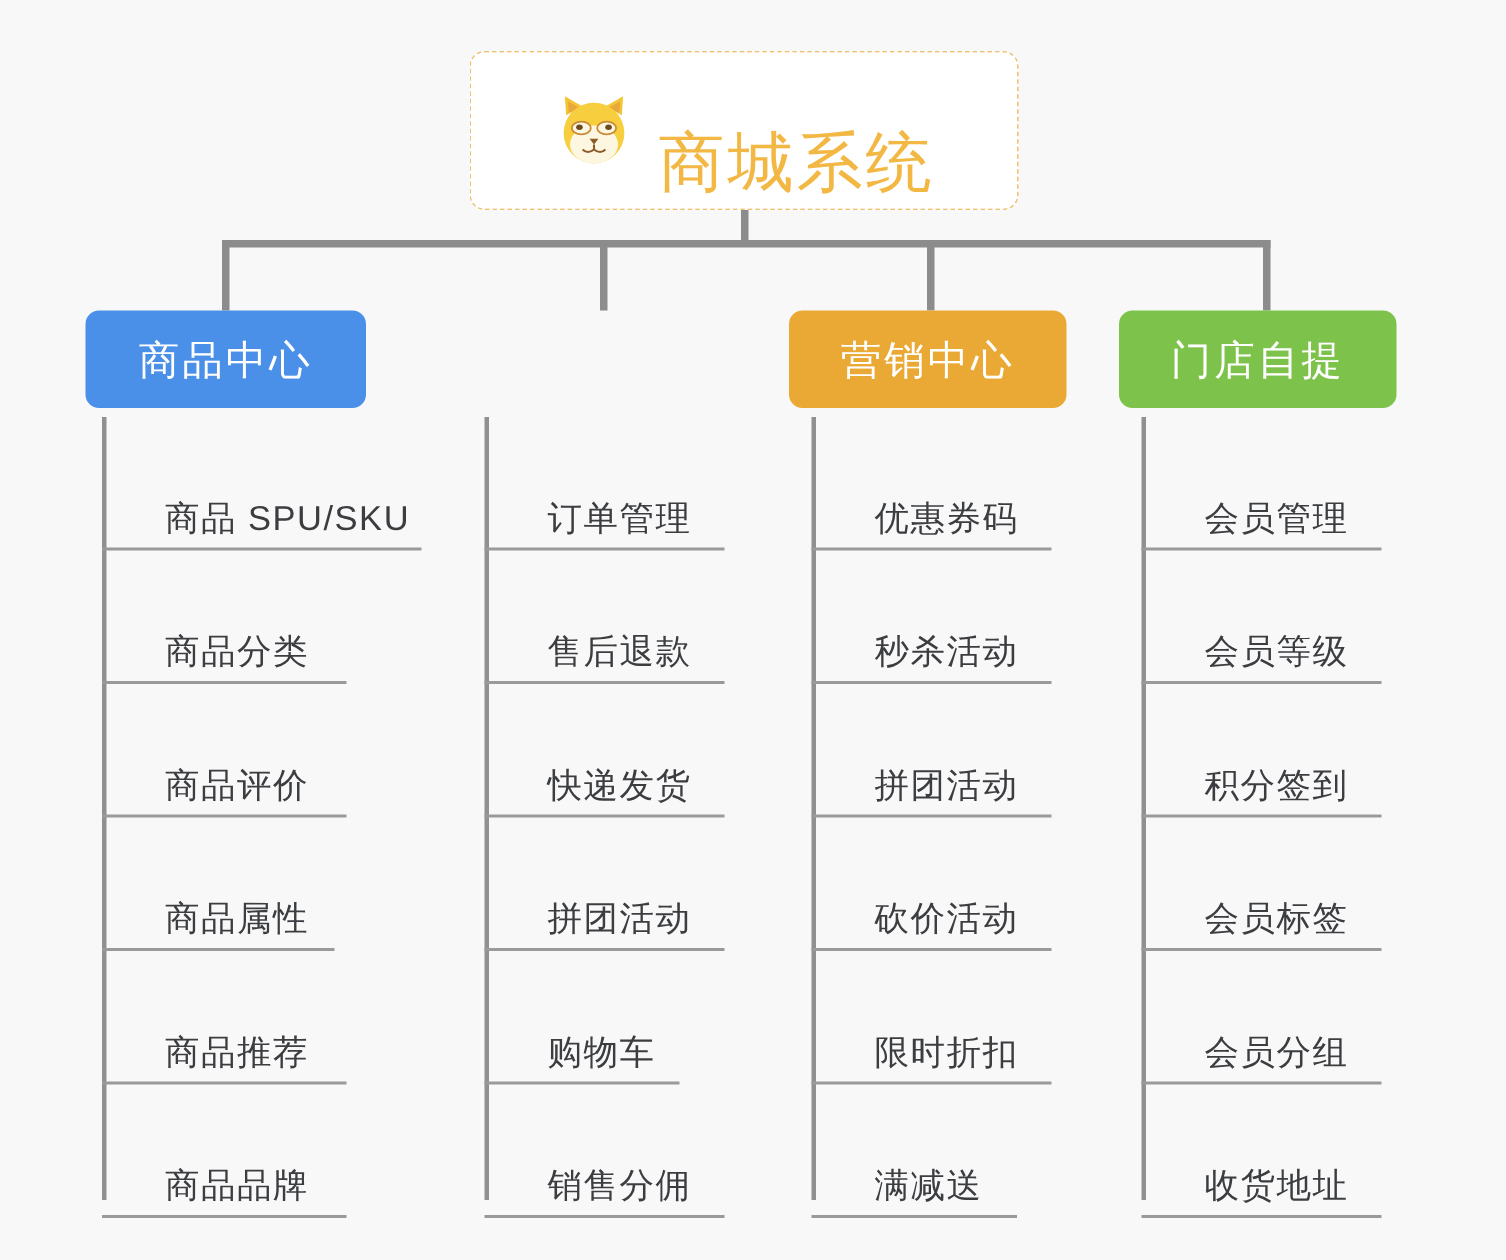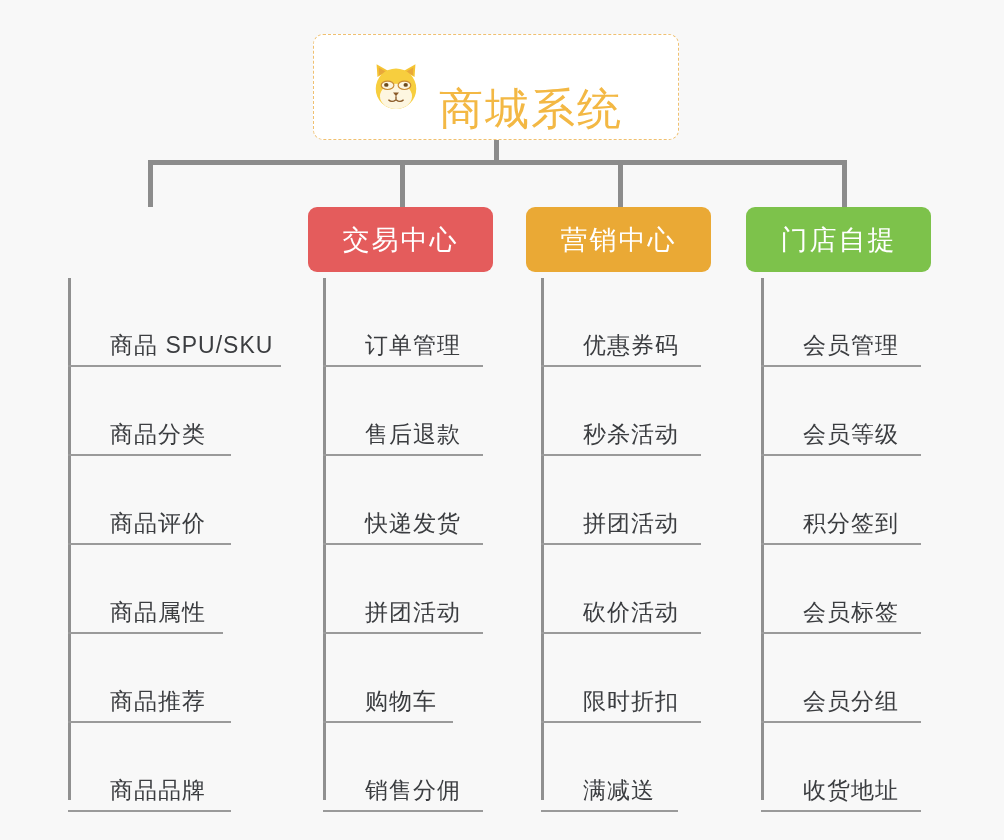--- a/index.html
+++ b/index.html
@@ -143,22 +143,22 @@
     <div class="root-title" style="color: rgb(243, 184, 68);">商城系统</div>
   </div>
 
   <div class="conn conn-v" style="left: 494px; top: 140px; width: 5px; height: 24px; background: rgb(140, 140, 140);"></div>
   <div class="conn conn-h" style="left: 148px; top: 160px; width: 699px; height: 5px; background: rgb(140, 140, 140);"></div>
   <div class="conn conn-v" style="left: 148px; top: 160px; height: 47px; background: rgb(140, 140, 140);"></div>
   <div class="conn conn-v" style="left: 400px; top: 160px; height: 47px; background: rgb(140, 140, 140);"></div>
   <div class="conn conn-v" style="left: 618px; top: 160px; height: 47px; background: rgb(140, 140, 140);"></div>
   <div class="conn conn-v" style="left: 842px; top: 160px; height: 47px; background: rgb(140, 140, 140);"></div>
 
-  <div class="cat-box" style="left: 308px; top: 207px; width: 185px; background: rgb(228, 92, 92);">
-    <span>交易中心</span>
+  <div class="cat-box" style="left: 57px; top: 207px; width: 187px; background: rgb(74, 144, 232);">
+    <span>商品中心</span>
   </div>
   <div class="cat-box" style="left: 526px; top: 207px; width: 185px; background: rgb(234, 169, 53);">
     <span>营销中心</span>
   </div>
   <div class="cat-box" style="left: 746px; top: 207px; width: 185px; background: rgb(125, 194, 75);">
     <span>门店自提</span>
   </div>
 
   <div class="leaf-col" style="left:68px; width:215px;">
     <div class="leaf-spine" style="height:522px;"></div>

